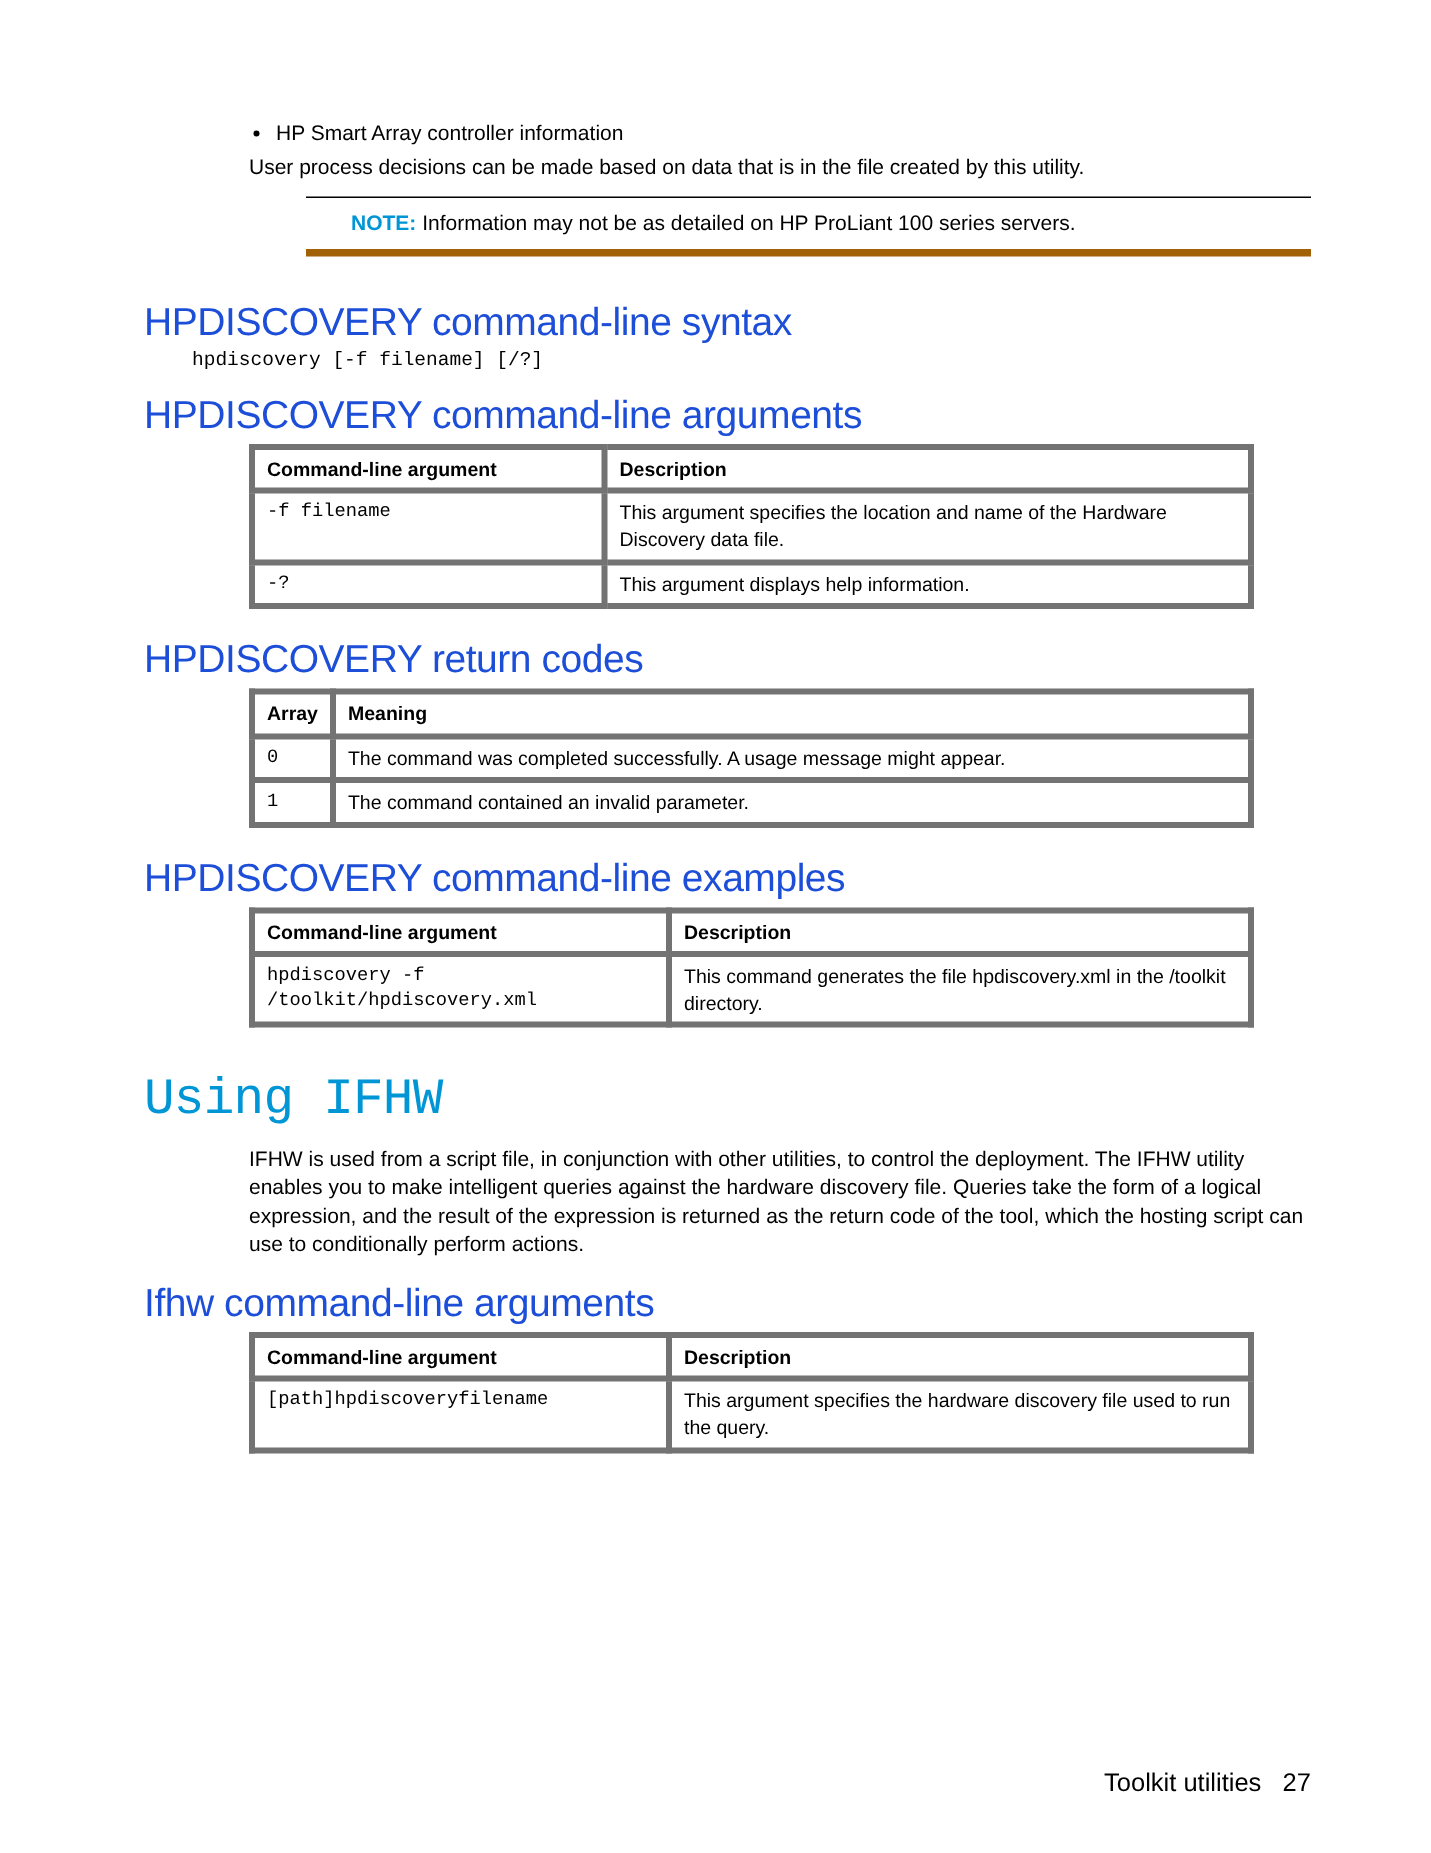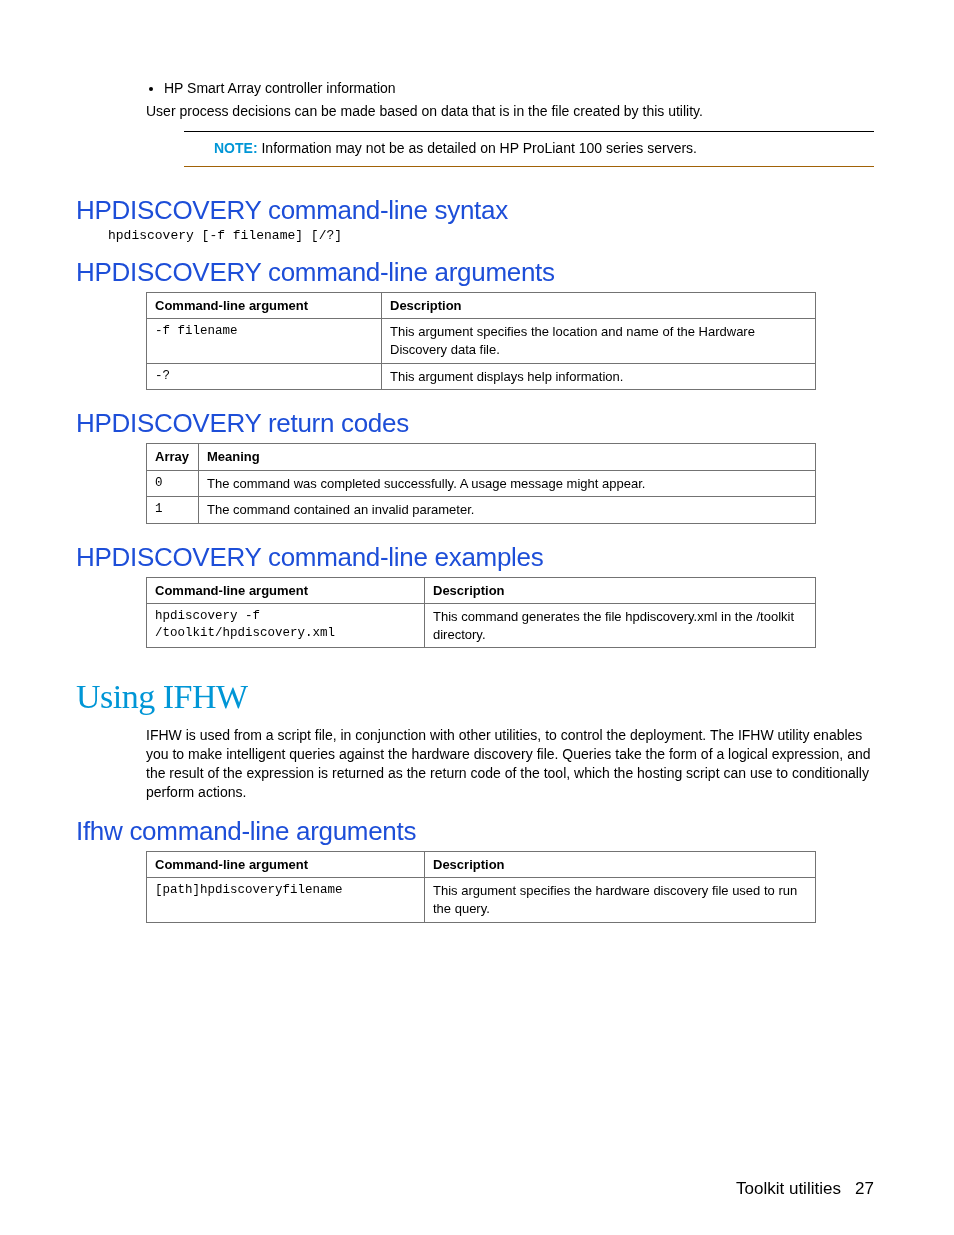--- a/index.html
+++ b/index.html
@@ -7,57 +7,57 @@
     font-size: 14px;
     color: #000;
     margin: 0;
     padding: 0;
     background: #fff;
   }
   .page {
     width: 954px;
     height: 1235px;
     box-sizing: border-box;
-    padding: 80px 80px 40px 76px;
+    padding: 80px 80px 40px 96px;
     position: relative;
   }
   .content {
     margin-left: 70px;
   }
   ul.bullet {
     margin: 0 0 6px 0;
     padding-left: 18px;
   }
   ul.bullet li {
     margin-bottom: 4px;
   }
   p.body {
     margin: 4px 0 10px 0;
     line-height: 1.35;
   }
   .note-box {
     border-top: 1px solid #000;
-    border-bottom: 1px solid #a16207;
+    border-bottom: 5px solid #a16207;
     margin: 6px 0 28px 38px;
     padding: 8px 10px 10px 30px;
   }
   .note-label {
     font-weight: bold;
     color: #0096D6;
   }
   h2.section {
     font-family: Verdana, Arial, sans-serif;
     font-weight: normal;
     color: #1d4ed8;
     font-size: 26px;
     margin: 14px 0 2px 0;
     letter-spacing: -0.3px;
   }
   h1.main {
-    font-family: Liberation Serif, serif;
+    font-family: Liberation Mono, monospace;
     font-weight: normal;
     color: #0096D6;
     font-size: 34px;
     margin: 30px 0 10px 0;
     letter-spacing: -0.5px;
   }
   h2.section-left {
     margin-left: -70px;
   }
   h1.main-left {
@@ -70,21 +70,21 @@
     margin: 0 0 12px 0;
   }
   .code .italic { font-style: italic; }
   table.doc {
     border-collapse: collapse;
     width: 670px;
     margin: 4px 0 18px 0;
     font-size: 13px;
   }
   table.doc th, table.doc td {
-    border: 1px solid #737373;
+    border: 4px solid #737373;
     text-align: left;
     vertical-align: top;
     padding: 4px 8px 4px 8px;
     line-height: 1.35;
   }
   table.doc th {
     font-weight: bold;
   }
   table.doc td.code-cell {
     font-family: "Courier New", monospace;

